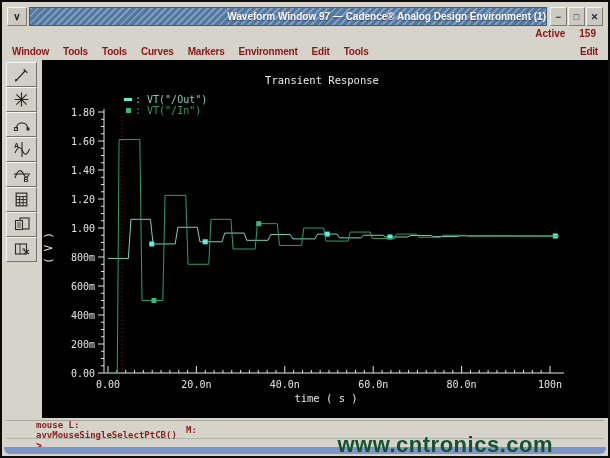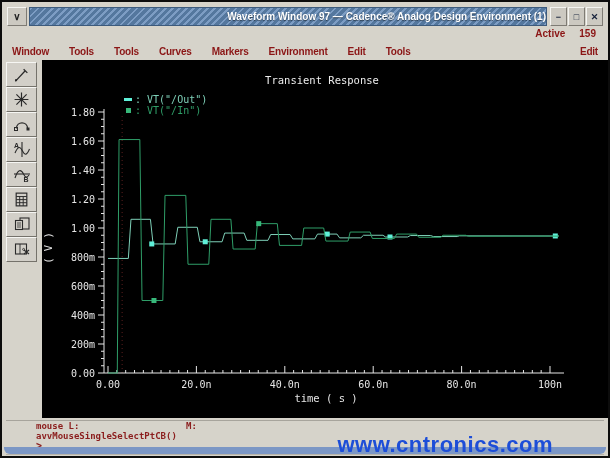--- a/index.html
+++ b/index.html
@@ -30,50 +30,50 @@
     width:17px; background:#ccc9c1; border:1px solid; border-color:#f5f5f2 #7e7b74 #7e7b74 #f5f5f2;
     display:flex; align-items:center; justify-content:center;
     font-size:9px; font-weight:bold; color:#16213a; margin-left:1px;
   }
   
   .activerow { position:absolute; left:5px; top:26px; right:12px; height:14px;
     display:flex; justify-content:flex-end; gap:14px; align-items:flex-start; }
   .activerow span { color:#8b1515; font-size:10px; font-weight:bold; }
   
   .menubar { position:absolute; left:10px; top:41px; right:10px; height:16px;
-    display:flex; gap:20px; align-items:center; }
+    display:flex; gap:14px; align-items:center; }
   .menu-item { color:#8b1515; font-size:10px; font-weight:bold; letter-spacing:-0.2px; cursor:default; }
   .menu-help { margin-left:auto; }
   
   .main { position:absolute; left:4px; top:58px; width:602px; height:358px; }
   .toolbar { position:absolute; left:0; top:2px; width:34px; }
   .tool-btn {
     width:31px; height:25px; background:#d2cfc8;
     border:1px solid; border-color:#f6f6f3 #75726b #75726b #f6f6f3;
     display:flex; align-items:center; justify-content:center;
   }
   .tool-btn svg { display:block; }
   .plot { position:absolute; left:36px; top:0; width:566px; height:358px; background:#000; }
   .plot svg { position:absolute; left:0; top:0; }
   
-  .statusrow1 { position:absolute; left:4px; right:4px; top:418px; height:35px;
+  .statusrow1 { position:absolute; left:4px; right:4px; top:418px; height:19px;
     border-top:1px solid #a7a49c; border-bottom:1px solid #b5b2aa;
-    display:flex; 
+    display:flex; align-items:center;
     font-family:"DejaVu Sans Mono", monospace; font-size:9px; font-weight:bold; color:#8b1d1d; }
   .sb-left { padding-left:30px; width:180px; }
   .sb-mid  { width:185px; }
   .sb-right{ flex:1; }
   .statusrow2 { position:absolute; left:4px; right:4px; top:438px; height:13px;
     font-family:"DejaVu Sans Mono", monospace; font-size:10px; font-weight:bold; color:#8b1d1d;
     padding-left:30px; }
   .bottomband { position:absolute; left:2px; right:2px; bottom:2px; height:7px;
     background:#7c97c5; border-radius:0 0 6px 6px; }
   .watermark { position:absolute; right:55px; top:430px; z-index:5;
     font-family:"Liberation Sans", sans-serif; font-weight:bold; font-size:22px;
-    color:#1d4ed8; letter-spacing:0.5px; }
+    color:#14532d; letter-spacing:0.5px; }
 </style>
 </head>
 <body>
 
 <div class="window">
 
   <div class="titlerow">
     <div class="winmenu-btn">
       <span>∨</span>
     </div>

